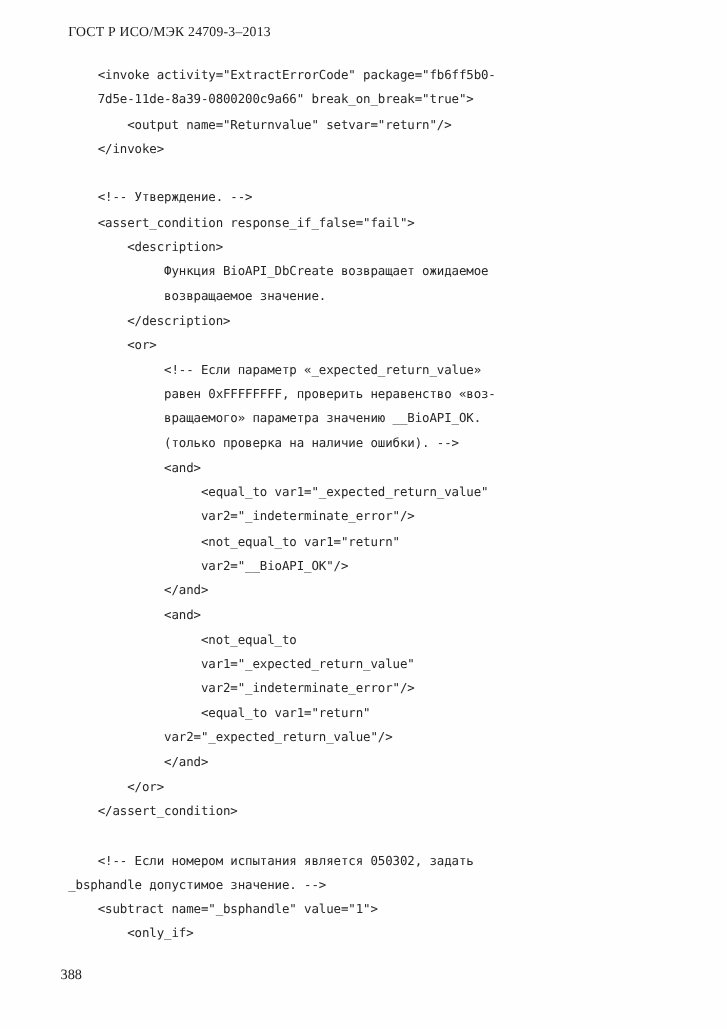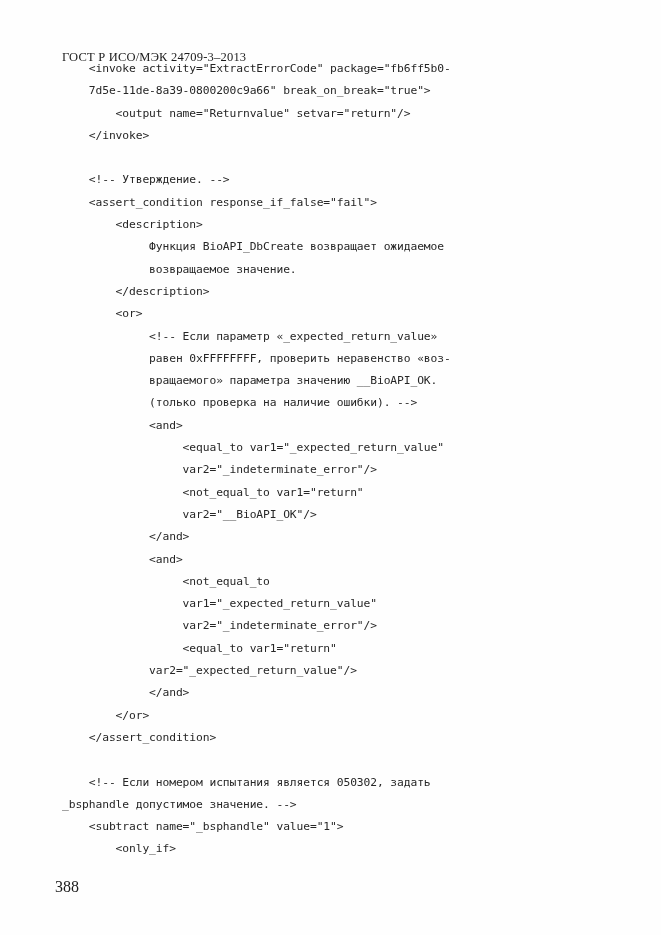--- a/index.html
+++ b/index.html
@@ -17,21 +17,21 @@
   }
   .page {
     position: absolute;
     inset: 0;
     width: 661px;
     height: 935px;
     background: #fefefe;
   }
   .header {
     position: absolute;
-    top: 50px;
+    top: 22px;
     left: 62px;
     font-family: "Liberation Serif", serif;
     font-size: 12.5px;
     letter-spacing: 0.2px;
     color: #1b1b1b;
     white-space: nowrap;
   }
   .code-block {
     position: absolute;
     top: 58px;
@@ -46,21 +46,21 @@
   }
   .code-line {
     white-space: pre;
     min-height: 22.3px;
   }
   .page-number {
     position: absolute;
     left: 55px;
     top: 878px;
     font-family: "Liberation Serif", serif;
-    font-size: 16px;
+    font-size: 13px;
     color: #1b1b1b;
     text-align: right;
   }
 </style>
 </head>
 <body>
 
 <div class="page">
 
   <div class="header">ГОСТ Р ИСО/МЭК 24709-3–2013</div>

